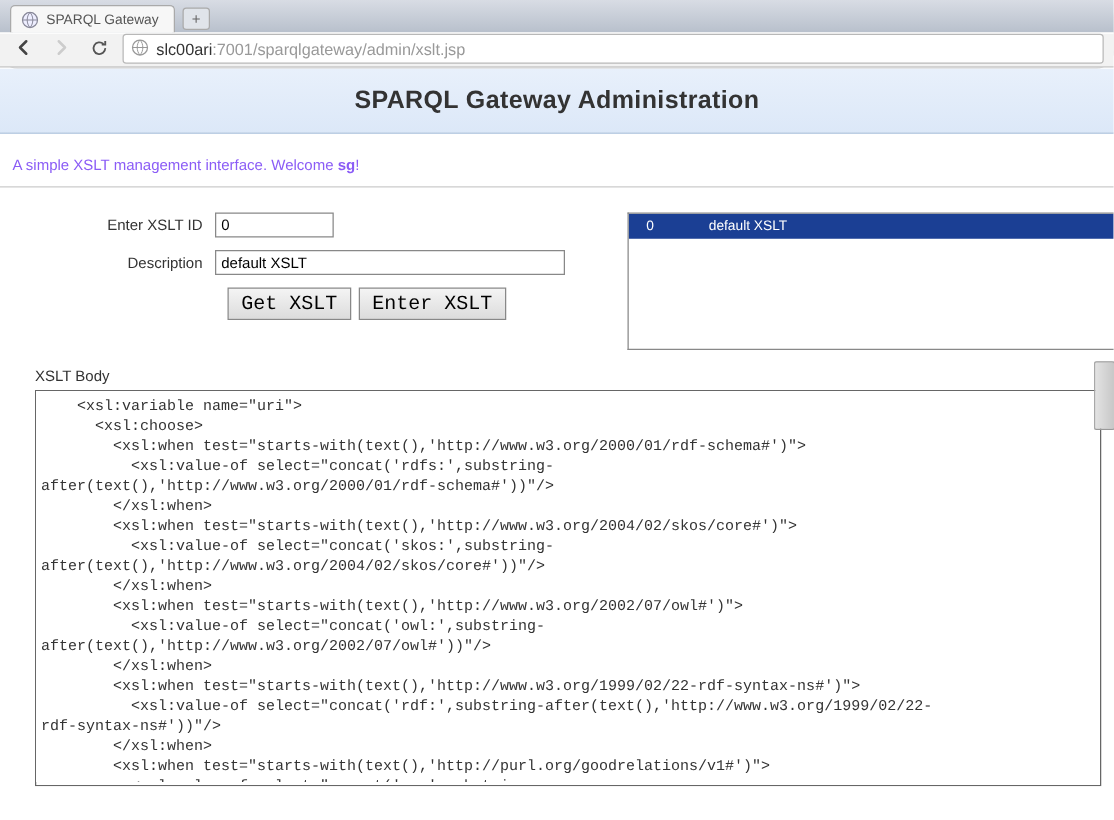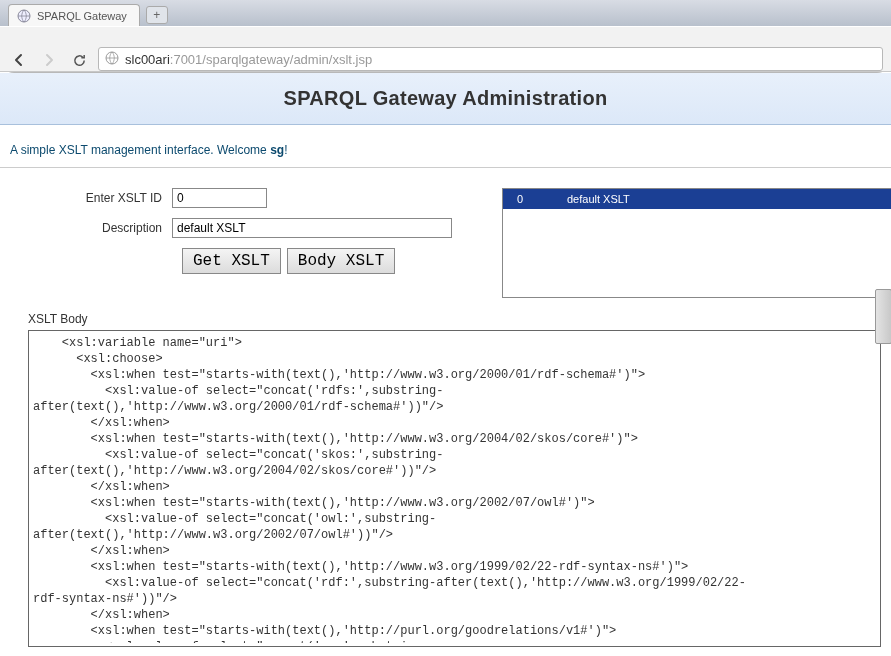--- a/index.html
+++ b/index.html
@@ -46,23 +46,23 @@
     width: 22px; height: 18px;
     background: #e0e4ea;
     border: 1px solid #aaa;
     border-radius: 3px;
     display: flex; align-items: center; justify-content: center;
     font-size: 12px; color: #666;
     margin-bottom: 2px;
   }
   .toolbar {
     display: flex;
-    align-items: flex-end;
+    align-items: flex-start;
     gap: 8px;
-    height: 46px;
+    height: 28px;
     padding: 0 8px;
     background: #f2f2f2;
     border-top: 1px solid #fff;
     border-bottom: 1px solid #c8c8c8;
   }
   .nav-btn {
     width: 22px; height: 22px;
     display: flex; align-items: center; justify-content: center;
     color: #555;
     border-radius: 3px;
@@ -93,21 +93,21 @@
     margin: 0;
     font-size: 20px;
     font-weight: bold;
     color: #333;
     letter-spacing: 0.3px;
   }
   .welcome {
     padding: 18px 16px 10px 10px;
     font-size: 12px;
     border-bottom: 1px solid #ccc;
-    color: #0c4a6e;
+    color: #8b5cf6;
   }
   .workarea {
     display: flex;
     align-items: flex-start;
     padding: 20px 0 0 12px;
   }
   .form-col {
     flex: 0 0 490px;
   }
   .form-row {
@@ -270,21 +270,21 @@
     <div class="form-row">
       <label>Enter XSLT ID</label>
       <input class="text-input" style="width: 95px;" value="0">
     </div>
     <div class="form-row">
       <label>Description</label>
       <input class="text-input" style="width: 280px;" value="default XSLT">
     </div>
     <div class="btn-row">
       <button class="btn">Get XSLT</button>
-      <button class="btn">Body XSLT</button>
+      <button class="btn">Enter XSLT</button>
     </div>
   </div>
   <div class="side-panel">
     <div class="side-box">
       <div class="side-row">
         <div class="col-id">0</div>
         <div class="col-desc">default XSLT</div>
       </div>
     </div>
   </div>

